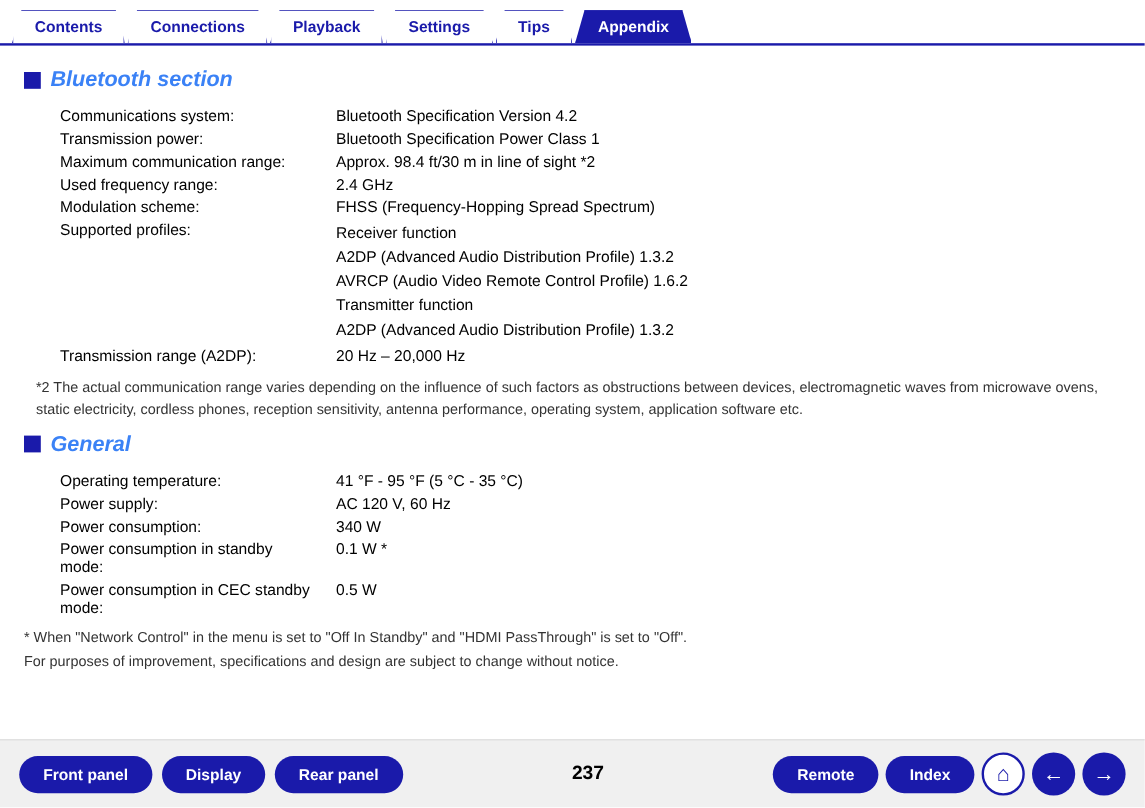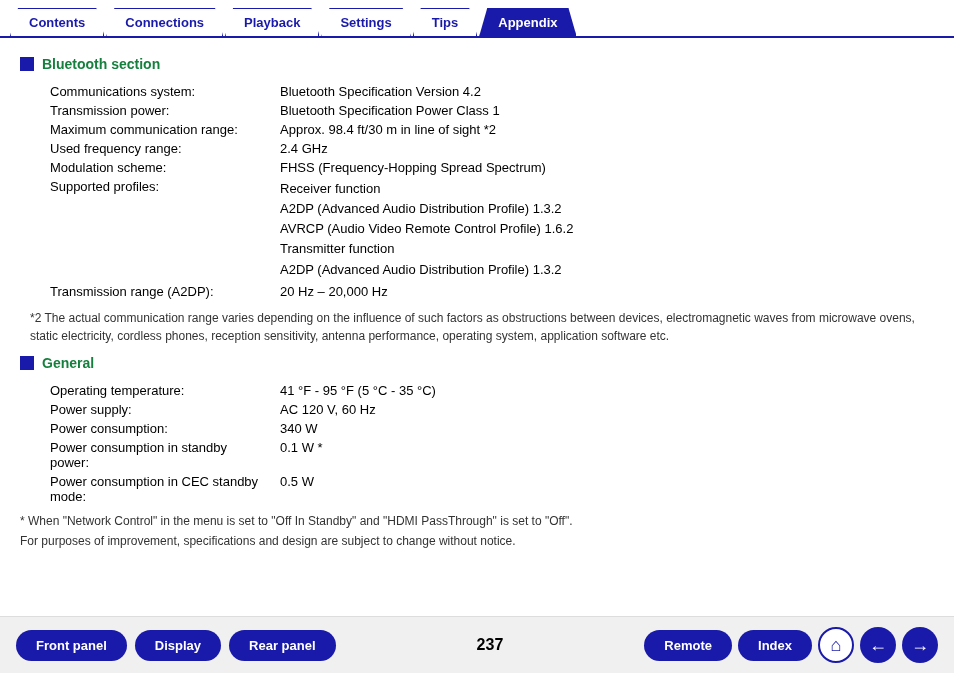--- a/index.html
+++ b/index.html
@@ -53,23 +53,24 @@
       margin-top: 4px;
     }
     .section-header .square-icon {
       width: 14px;
       height: 14px;
       background: #1a1aaa;
       display: inline-block;
       flex-shrink: 0;
     }
     .section-header h2 {
-      font-size: 14px;
-      font-weight: bold;
-      color: #15803d;
+      font-size: 18px;
+      font-weight: bold;
+      color: #3b82f6;
+      font-style: italic;
     }
 
     
     .spec-table {
       width: 100%;
       border-collapse: collapse;
       margin-bottom: 8px;
       padding-left: 20px;
     }
     .spec-table td {
@@ -240,21 +241,21 @@
       </tr>
       <tr>
         <td>Power supply:</td>
         <td>AC 120 V, 60 Hz</td>
       </tr>
       <tr>
         <td>Power consumption:</td>
         <td>340 W</td>
       </tr>
       <tr>
-        <td>Power consumption in standby power:</td>
+        <td>Power consumption in standby mode:</td>
         <td>0.1 W *</td>
       </tr>
       <tr>
         <td>Power consumption in CEC standby mode:</td>
         <td>0.5 W</td>
       </tr>
     </tbody>
       </table>
 
     <p class="asterisk-note" style="margin-top:6px; margin-bottom:6px;">* When "Network Control" in the menu is set to "Off In Standby" and "HDMI PassThrough" is set to "Off".</p>

